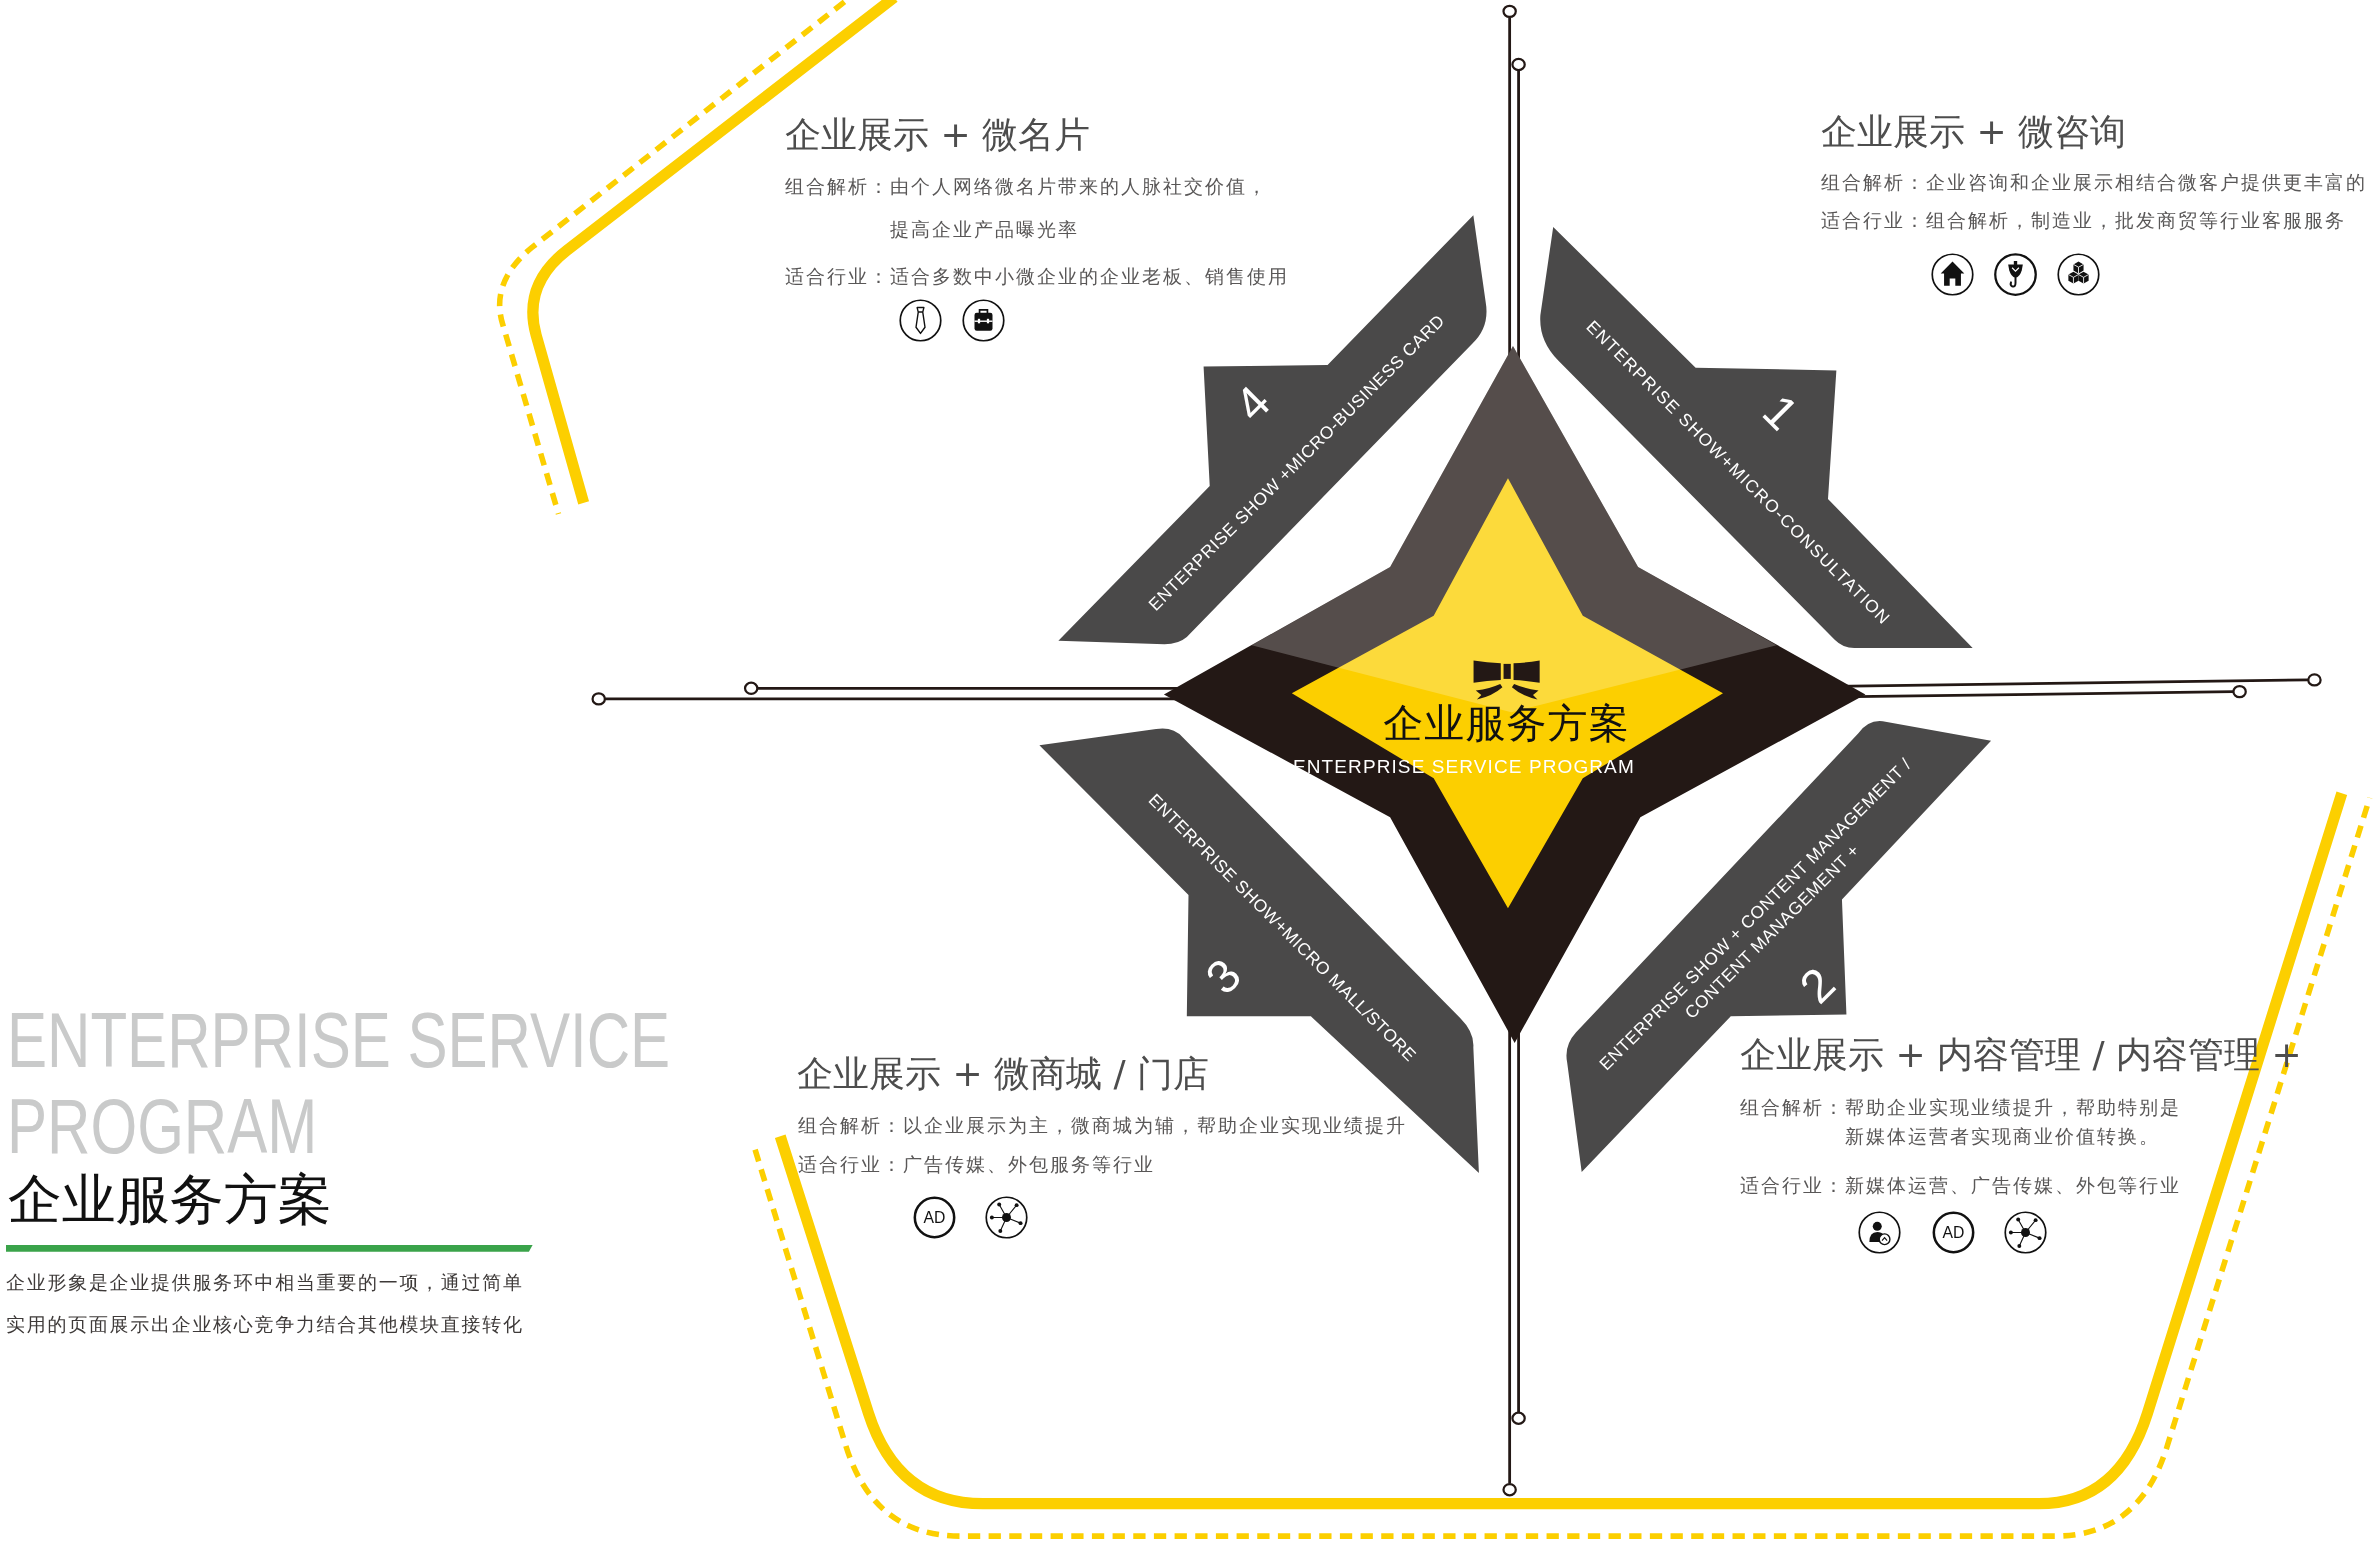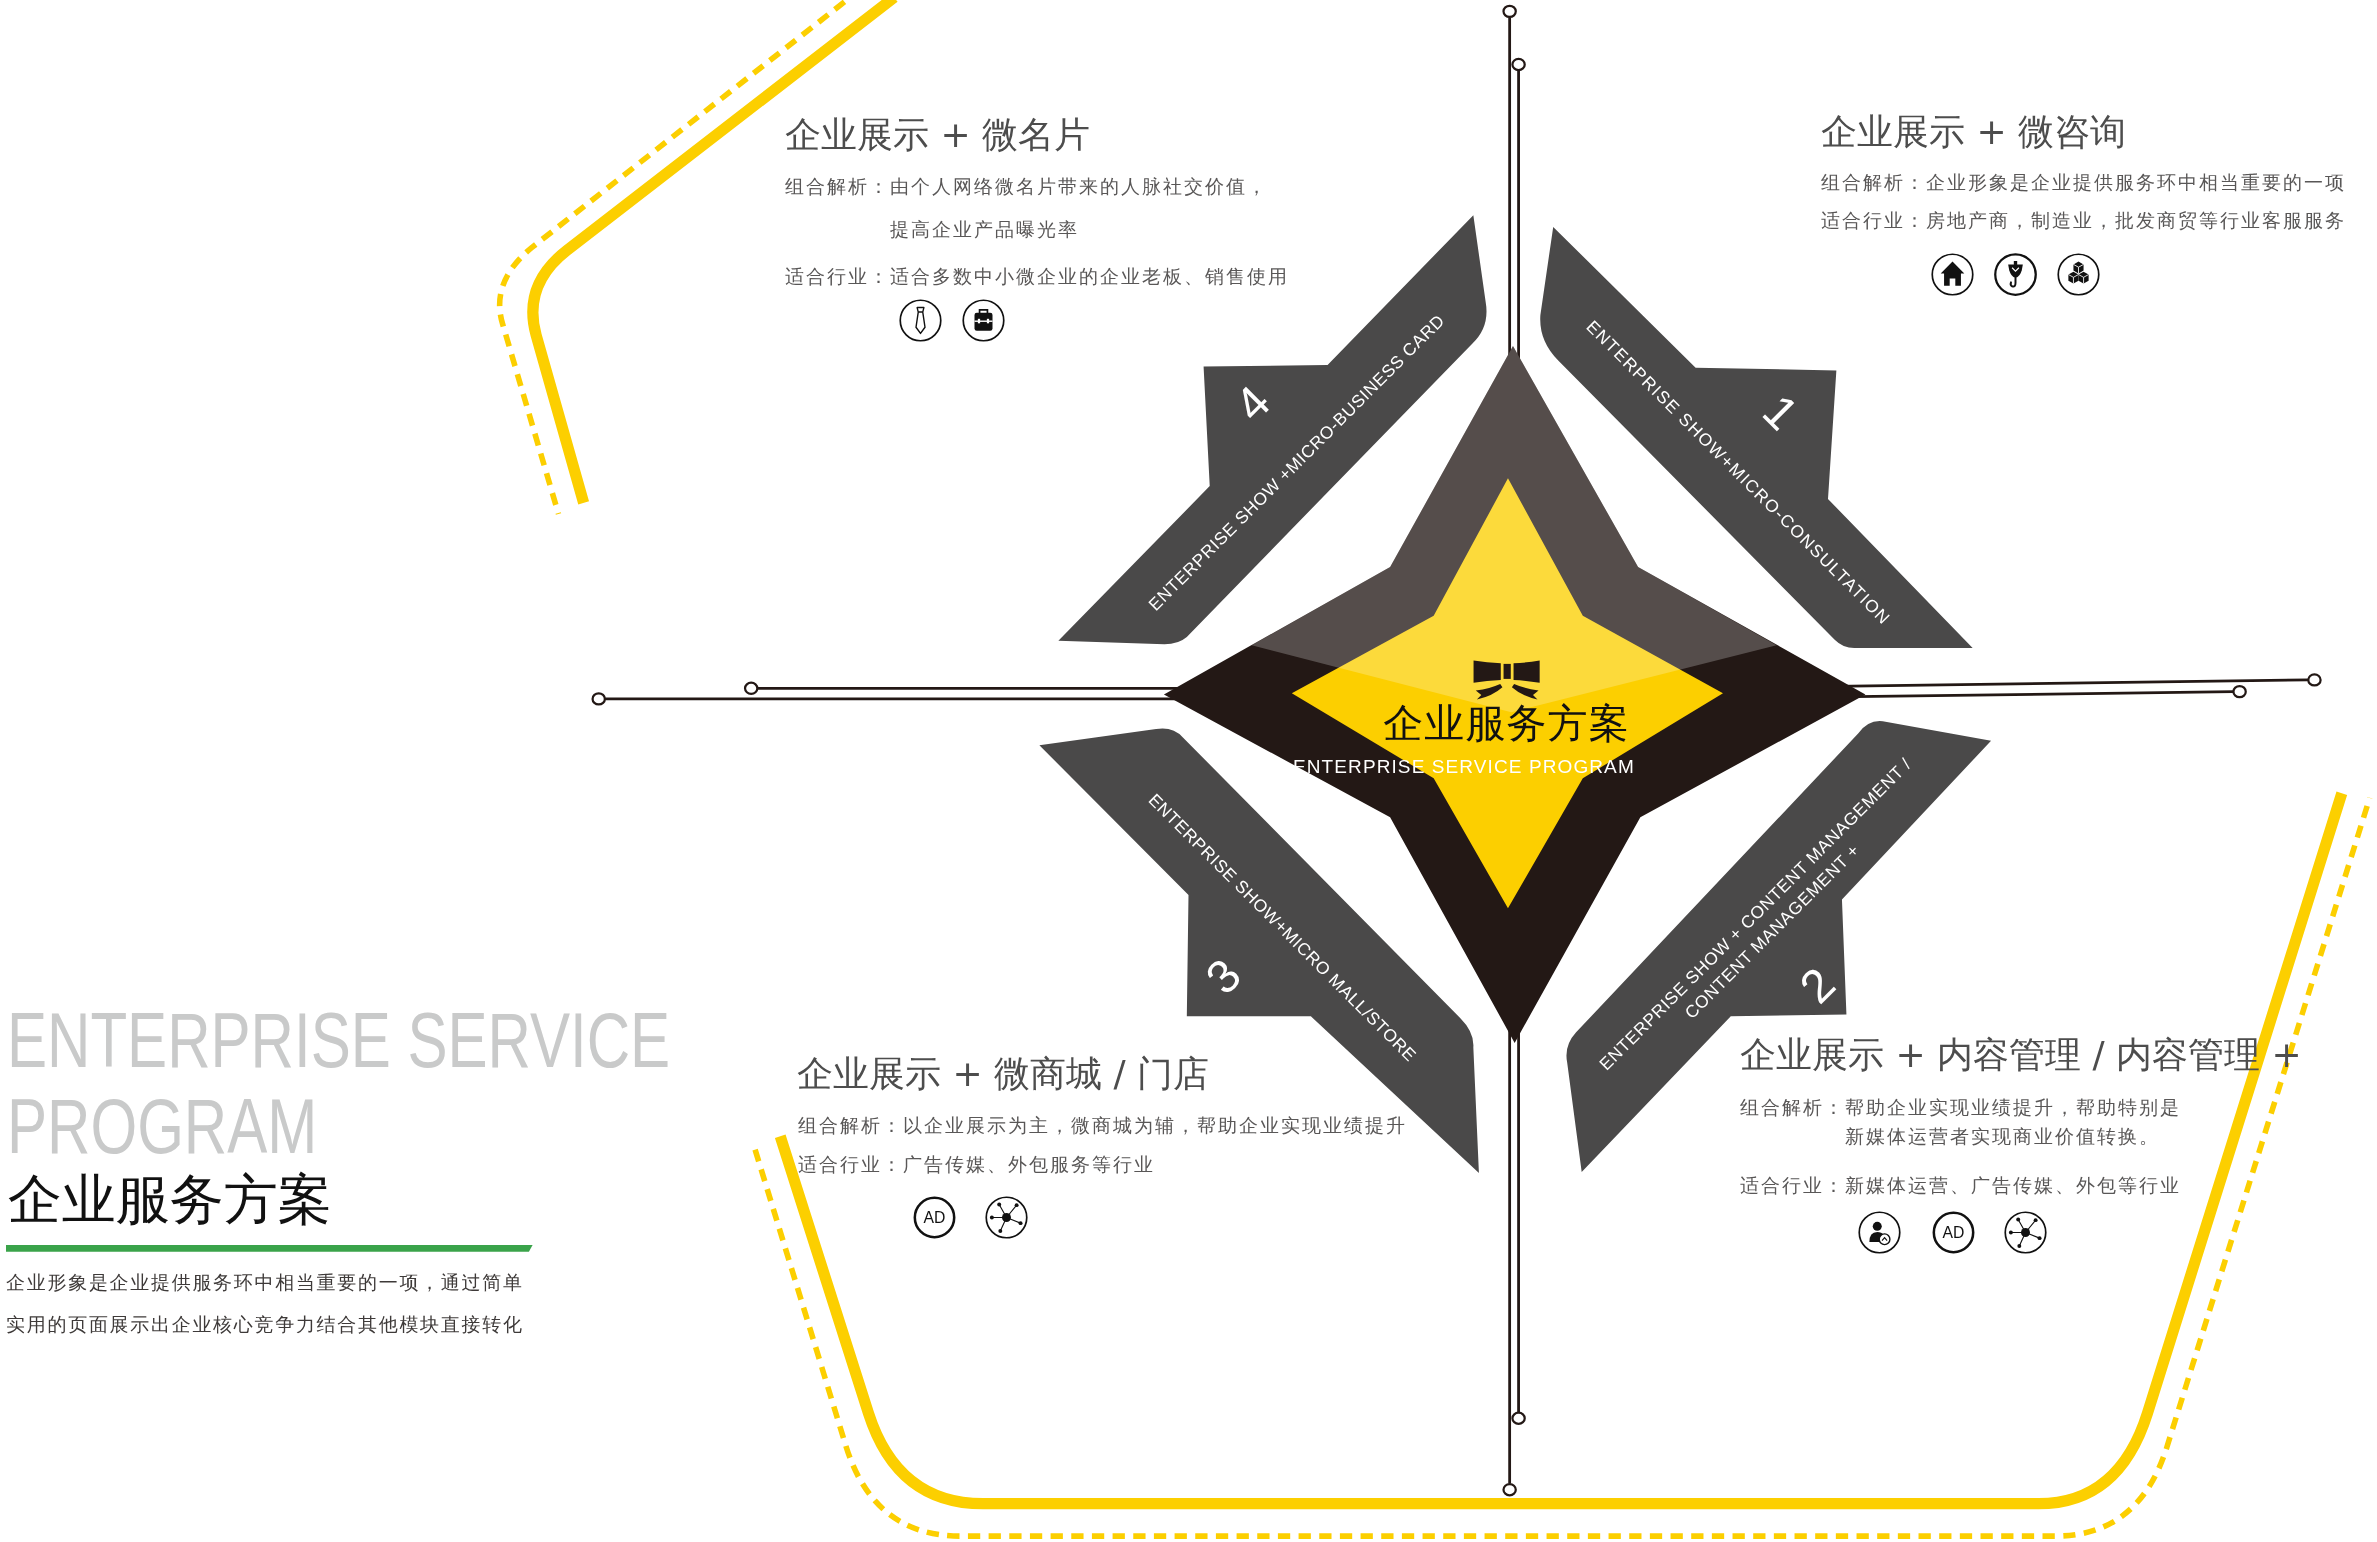--- a/index.html
+++ b/index.html
@@ -125,26 +125,26 @@
   <path fill="#231815" d="M 2711 1224 Q 2729 1232 2755 1236 L 2745 1244 L 2753 1252 Q 2725 1246 2707 1230 Z"></path>
 </svg>
 <div class="center-cn">企业服务方案</div>
 <div class="center-en">ENTERPRISE SERVICE PROGRAM</div>
 
 <section>
   <div class="abs sol-title" style="left:1821px;top:110px">企业展示 + 微咨询</div>
   <div class="abs sol-row" style="left:1821px;top:171px">
     <span>组合解析：</span>
     <div class="vals">
-        <div>企业形象是企业提供服务环中相当重要的一项</div>
+        <div>企业咨询和企业展示相结合微客户提供更丰富的</div>
       </div>
   </div>
   <div class="abs sol-row" style="left:1821px;top:209px">
     <span>适合行业：</span>
-    <span>房地产商，制造业，批发商贸等行业客服服务</span>
+    <span>组合解析，制造业，批发商贸等行业客服服务</span>
   </div>
   <svg class="icon" style="left:1930px;top:252px" viewBox="0 0 80 80">
     <circle cx="40" cy="40" r="36" fill="none" stroke="#111" stroke-width="3"></circle>
     <path d="M40 17 L61 38 H55 V60 H45 V47 H35 V60 H25 V38 H19 Z" fill="#111"></path>
   </svg>
   <svg class="icon" style="left:1993px;top:252px" viewBox="0 0 80 80">
     <circle cx="40" cy="40" r="36" fill="none" stroke="#111" stroke-width="4"></circle>
     <path d="M27 22 H53 L51 33 Q48 44 40 46 Q32 44 29 33 Z" fill="#111"></path>
     <rect x="37" y="16" width="6" height="7" fill="#111"></rect>
     <path d="M40 46 V55 Q40 63 34 61 Q30 59 32 54" fill="none" stroke="#111" stroke-width="3.5" stroke-linecap="round"></path>

